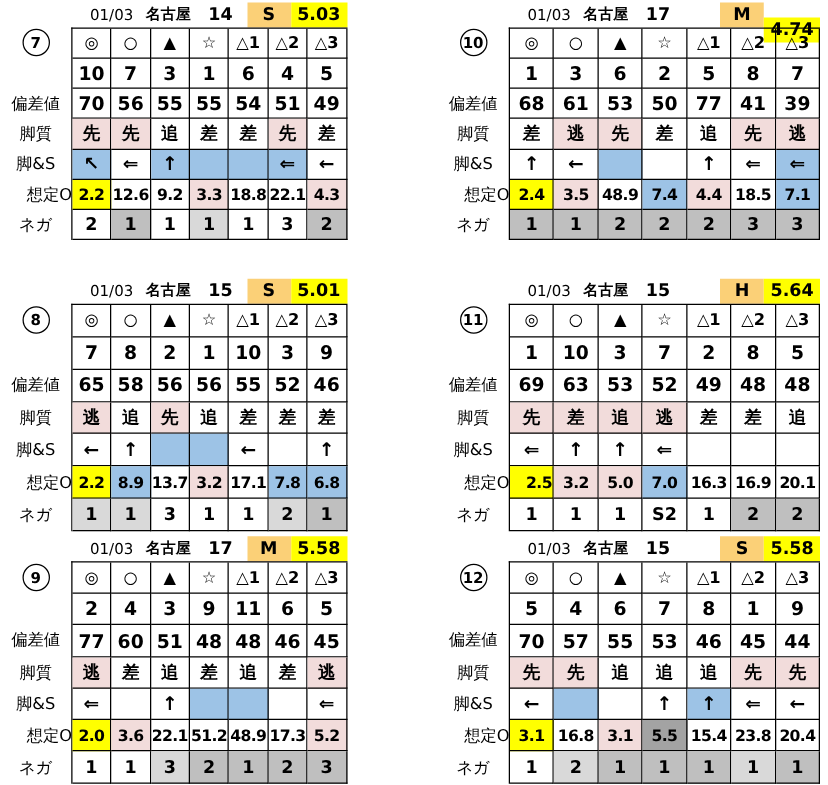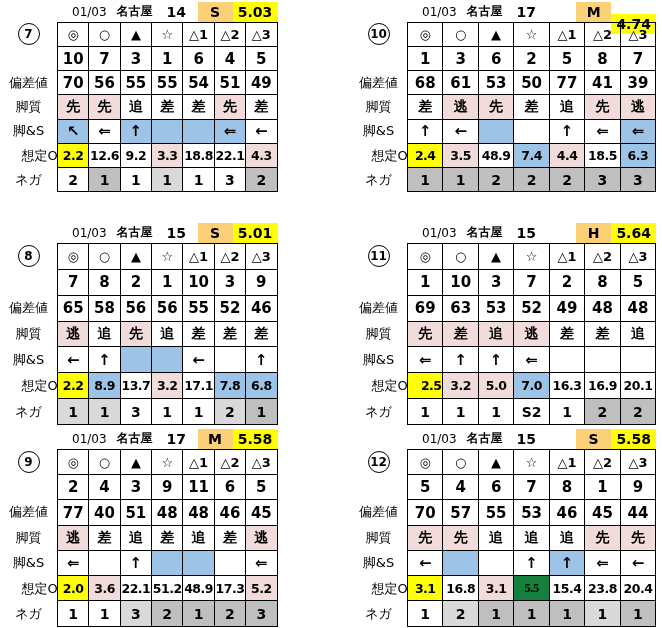--- a/index.html
+++ b/index.html
@@ -189,21 +189,21 @@
       <div class="cell r-arrow"></div>
       <div class="cell r-arrow">↑</div>
       <div class="cell r-arrow">⇐</div>
       <div class="cell r-arrow" style="background-color: rgb(157, 195, 230);">⇐</div>
       <div class="cell r-odds" style="background-color: rgb(255, 255, 0);">2.4</div>
       <div class="cell r-odds" style="background-color: rgb(242, 220, 219);">3.5</div>
       <div class="cell r-odds">48.9</div>
       <div class="cell r-odds" style="background-color: rgb(157, 195, 230);">7.4</div>
       <div class="cell r-odds" style="background-color: rgb(242, 220, 219);">4.4</div>
       <div class="cell r-odds">18.5</div>
-      <div class="cell r-odds" style="background-color: rgb(157, 195, 230);">6.3</div>
+      <div class="cell r-odds" style="background-color: rgb(157, 195, 230);">7.1</div>
       <div class="cell r-nega" style="background-color: rgb(191, 191, 191);">1</div>
       <div class="cell r-nega" style="background-color: rgb(191, 191, 191);">1</div>
       <div class="cell r-nega" style="background-color: rgb(191, 191, 191);">2</div>
       <div class="cell r-nega" style="background-color: rgb(191, 191, 191);">2</div>
       <div class="cell r-nega" style="background-color: rgb(191, 191, 191);">2</div>
       <div class="cell r-nega" style="background-color: rgb(191, 191, 191);">3</div>
       <div class="cell r-nega" style="background-color: rgb(191, 191, 191);">3</div>
     </div>
 </div>
 
@@ -364,21 +364,21 @@
       <div class="cell r-marks">△2</div>
       <div class="cell r-marks">△3</div>
       <div class="cell r-horse">2</div>
       <div class="cell r-horse">4</div>
       <div class="cell r-horse">3</div>
       <div class="cell r-horse">9</div>
       <div class="cell r-horse">11</div>
       <div class="cell r-horse">6</div>
       <div class="cell r-horse">5</div>
       <div class="cell r-hensachi">77</div>
-      <div class="cell r-hensachi">40</div>
+      <div class="cell r-hensachi">60</div>
       <div class="cell r-hensachi">51</div>
       <div class="cell r-hensachi">48</div>
       <div class="cell r-hensachi">48</div>
       <div class="cell r-hensachi">46</div>
       <div class="cell r-hensachi">45</div>
       <div class="cell r-kyaku" style="background-color: rgb(242, 220, 219);">逃</div>
       <div class="cell r-kyaku">差</div>
       <div class="cell r-kyaku">追</div>
       <div class="cell r-kyaku">差</div>
       <div class="cell r-kyaku">追</div>
@@ -454,21 +454,21 @@
       <div class="cell r-arrow">←</div>
       <div class="cell r-arrow" style="background-color: rgb(157, 195, 230);"></div>
       <div class="cell r-arrow"></div>
       <div class="cell r-arrow">↑</div>
       <div class="cell r-arrow" style="background-color: rgb(157, 195, 230);">↑</div>
       <div class="cell r-arrow">⇐</div>
       <div class="cell r-arrow">←</div>
       <div class="cell r-odds" style="background-color: rgb(255, 255, 0);">3.1</div>
       <div class="cell r-odds">16.8</div>
       <div class="cell r-odds" style="background-color: rgb(242, 220, 219);">3.1</div>
-      <div class="cell r-odds" style="background-color: #15803d; font-family: Liberation Serif, serif;">5.5</div>
+      <div class="cell r-odds" style="background-color: #a3a3a3;">5.5</div>
       <div class="cell r-odds">15.4</div>
       <div class="cell r-odds">23.8</div>
       <div class="cell r-odds">20.4</div>
       <div class="cell r-nega">1</div>
       <div class="cell r-nega" style="background-color: rgb(217, 217, 217);">2</div>
       <div class="cell r-nega" style="background-color: rgb(191, 191, 191);">1</div>
       <div class="cell r-nega" style="background-color: rgb(191, 191, 191);">1</div>
       <div class="cell r-nega" style="background-color: rgb(191, 191, 191);">1</div>
       <div class="cell r-nega" style="background-color: rgb(217, 217, 217);">1</div>
       <div class="cell r-nega" style="background-color: rgb(191, 191, 191);">1</div>

